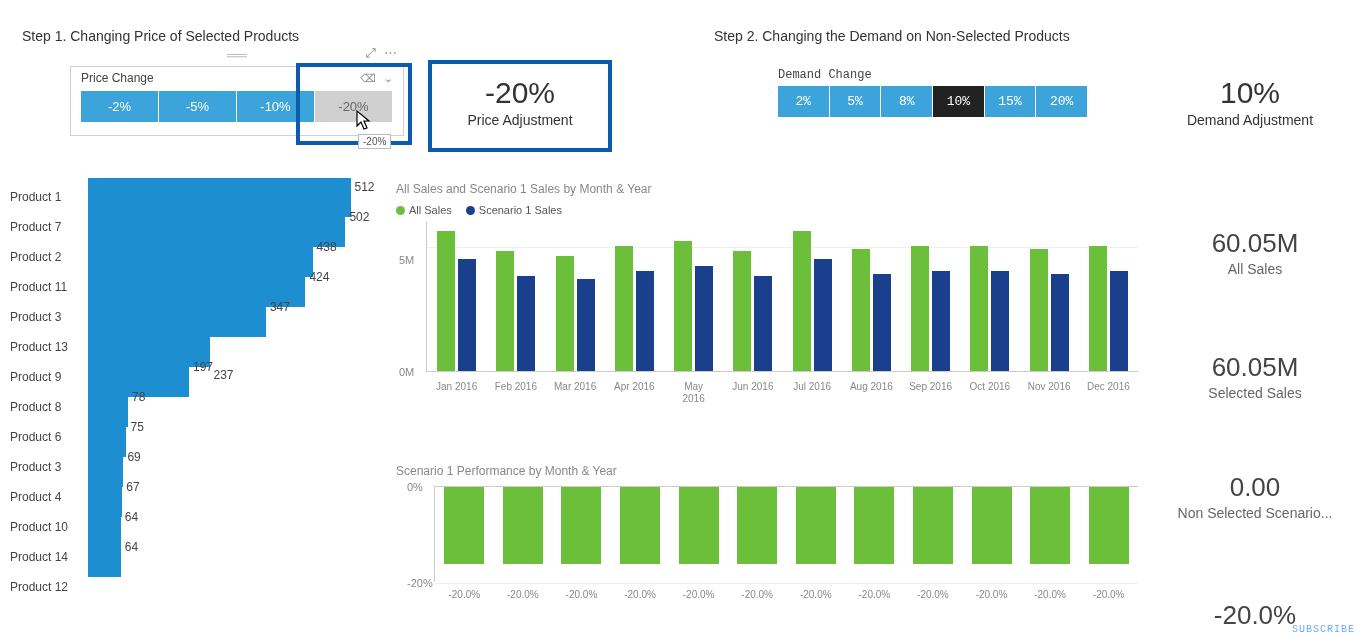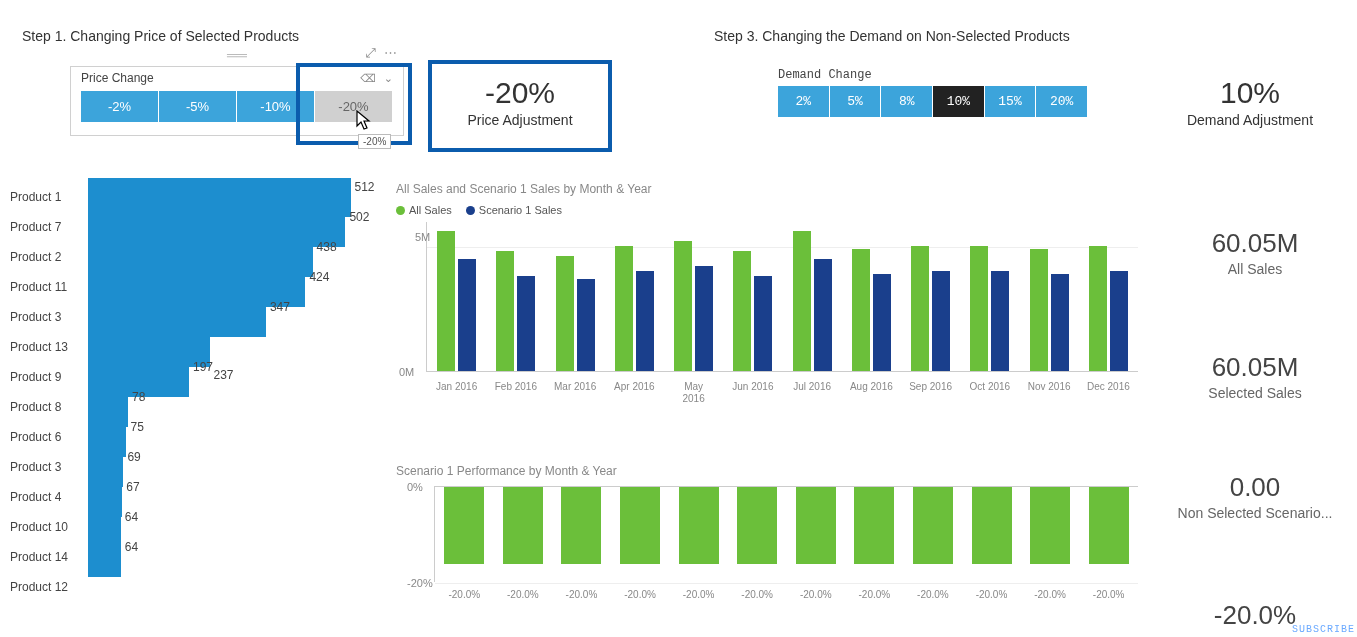--- a/index.html
+++ b/index.html
@@ -157,21 +157,21 @@
       <path d="M1 1 L1 16 L5 12 L8 19 L11 18 L8 11 L13 11 Z" fill="#fff" stroke="#000" stroke-width="1.2"></path>
     </svg>
 </div>
 <div class="tooltip-mini" style="left:358px; top:134px;">-20%</div>
 
 <div class="big-metric" style="left:440px; top:76px; width:160px;">
   <div class="val">-20%</div>
   <div class="lbl">Price Adjustment</div>
 </div>
 
-<div class="step-title" style="left:714px; top:28px;">Step 3. Changing the Demand on Non-Selected Products</div>
+<div class="step-title" style="left:714px; top:28px;">Step 2. Changing the Demand on Non-Selected Products</div>
 
 <div style="position:absolute; left:778px; top:68px; width:310px;font-family:Liberation Mono, monospace;">
   <div class="slicer-label" style="margin-bottom:4px;">Demand Change</div>
   <div class="chip-row" id="demand-chips" style="padding:0;">
       <div class="chip">2%</div>
       <div class="chip">5%</div>
       <div class="chip">8%</div>
       <div class="chip dark">10%</div>
       <div class="chip">15%</div>
       <div class="chip">20%</div>
@@ -288,21 +288,21 @@
     <div class="legend-item">
         <span class="legend-dot" style="background:#6bbf3a;"></span>
         <span>All Sales</span>
       </div>
     <div class="legend-item">
         <span class="legend-dot" style="background:#1a3f8c;"></span>
         <span>Scenario 1 Sales</span>
       </div>
   </div>
   <div class="plot" id="col-plot" style="height:150px; margin-left:30px;">
-    <div class="ytick" style="top:15px;margin-left:16px;">5M</div>
+    <div class="ytick" style="top:38px;">5M</div>
     <div class="gridline" style="top:25px;"></div>
     <div class="ytick" style="top:150px;">0M</div>
     <div class="xcats" id="col-xcats">
         <div class="xcat">Jan 2016</div>
         <div class="xcat">Feb 2016</div>
         <div class="xcat">Mar 2016</div>
         <div class="xcat">Apr 2016</div>
         <div class="xcat">May<br>2016</div>
         <div class="xcat">Jun 2016</div>
         <div class="xcat">Jul 2016</div>

